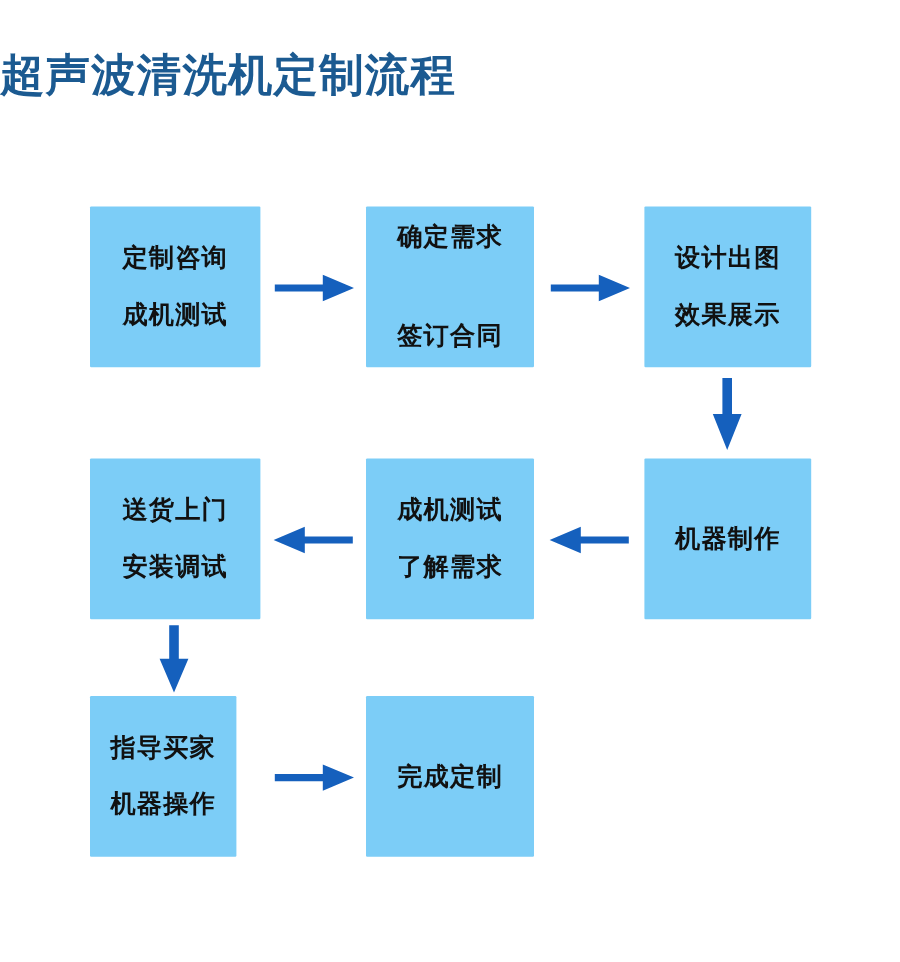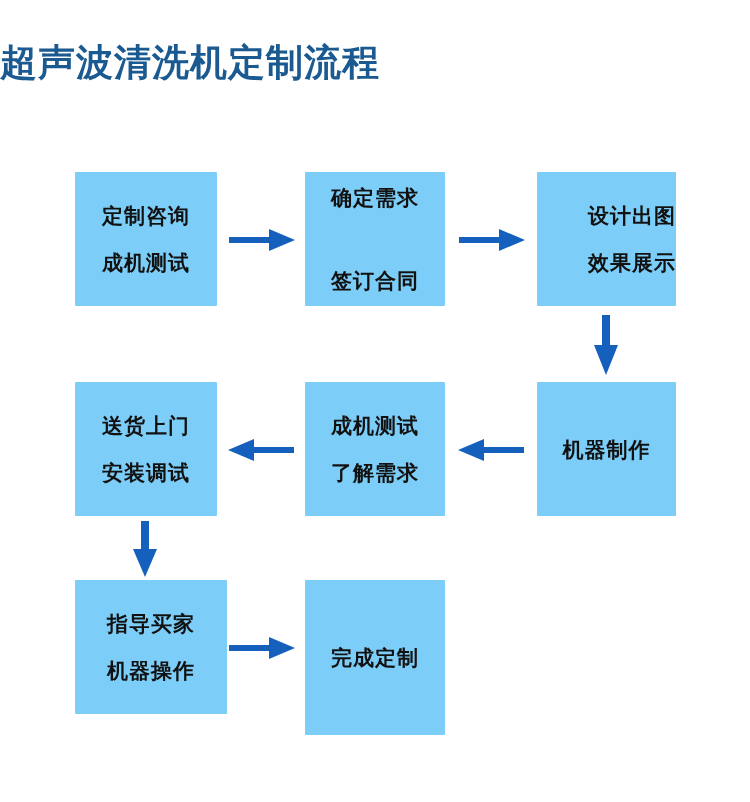--- a/index.html
+++ b/index.html
@@ -71,45 +71,45 @@
   <div class="node two-line" style="left:75px; top:172px; width:142px; height:134px;">
     <span class="line">定制咨询</span>
     <span class="line">成机测试</span>
   </div>
 
   <div class="node two-line" style="left:305px; top:172px; width:140px; height:134px;gap:36px;">
     <span class="line">确定需求</span>
     <span class="line">签订合同</span>
   </div>
 
-  <div class="node two-line" style="left:537px; top:172px; width:139px; height:134px;align-items:flex-end;">
+  <div class="node two-line" style="left:537px; top:172px; width:139px; height:134px;">
     <span class="line">设计出图</span>
     <span class="line">效果展示</span>
   </div>
 
   <div class="node" style="left:537px; top:382px; width:139px; height:134px;text-align:right;">
     <span class="line">机器制作</span>
   </div>
 
   <div class="node two-line" style="left:305px; top:382px; width:140px; height:134px;">
     <span class="line">成机测试</span>
     <span class="line">了解需求</span>
   </div>
 
   <div class="node two-line" style="left:75px; top:382px; width:142px; height:134px;">
     <span class="line">送货上门</span>
     <span class="line">安装调试</span>
   </div>
 
-  <div class="node two-line" style="left:75px; top:580px; width:152px; height:134px;">
+  <div class="node two-line" style="left:75px; top:580px; width:122px; height:134px;">
     <span class="line">指导买家</span>
     <span class="line">机器操作</span>
   </div>
 
-  <div class="node" style="left:305px; top:580px; width:140px; height:155px;">
+  <div class="node" style="left:305px; top:580px; width:140px; height:134px;">
     <span class="line">完成定制</span>
   </div>
 
   <div class="arrow" style="left:229px; top:226px; width:66px; height:28px;">
     <svg width="66" height="28" viewBox="0 0 66 28">
       <path d="M0,11 L40,11 L40,3 L66,14 L40,25 L40,17 L0,17 Z" fill="#1560bd"></path>
     </svg>
   </div>
 
   <div class="arrow" style="left:459px; top:226px; width:66px; height:28px;">

